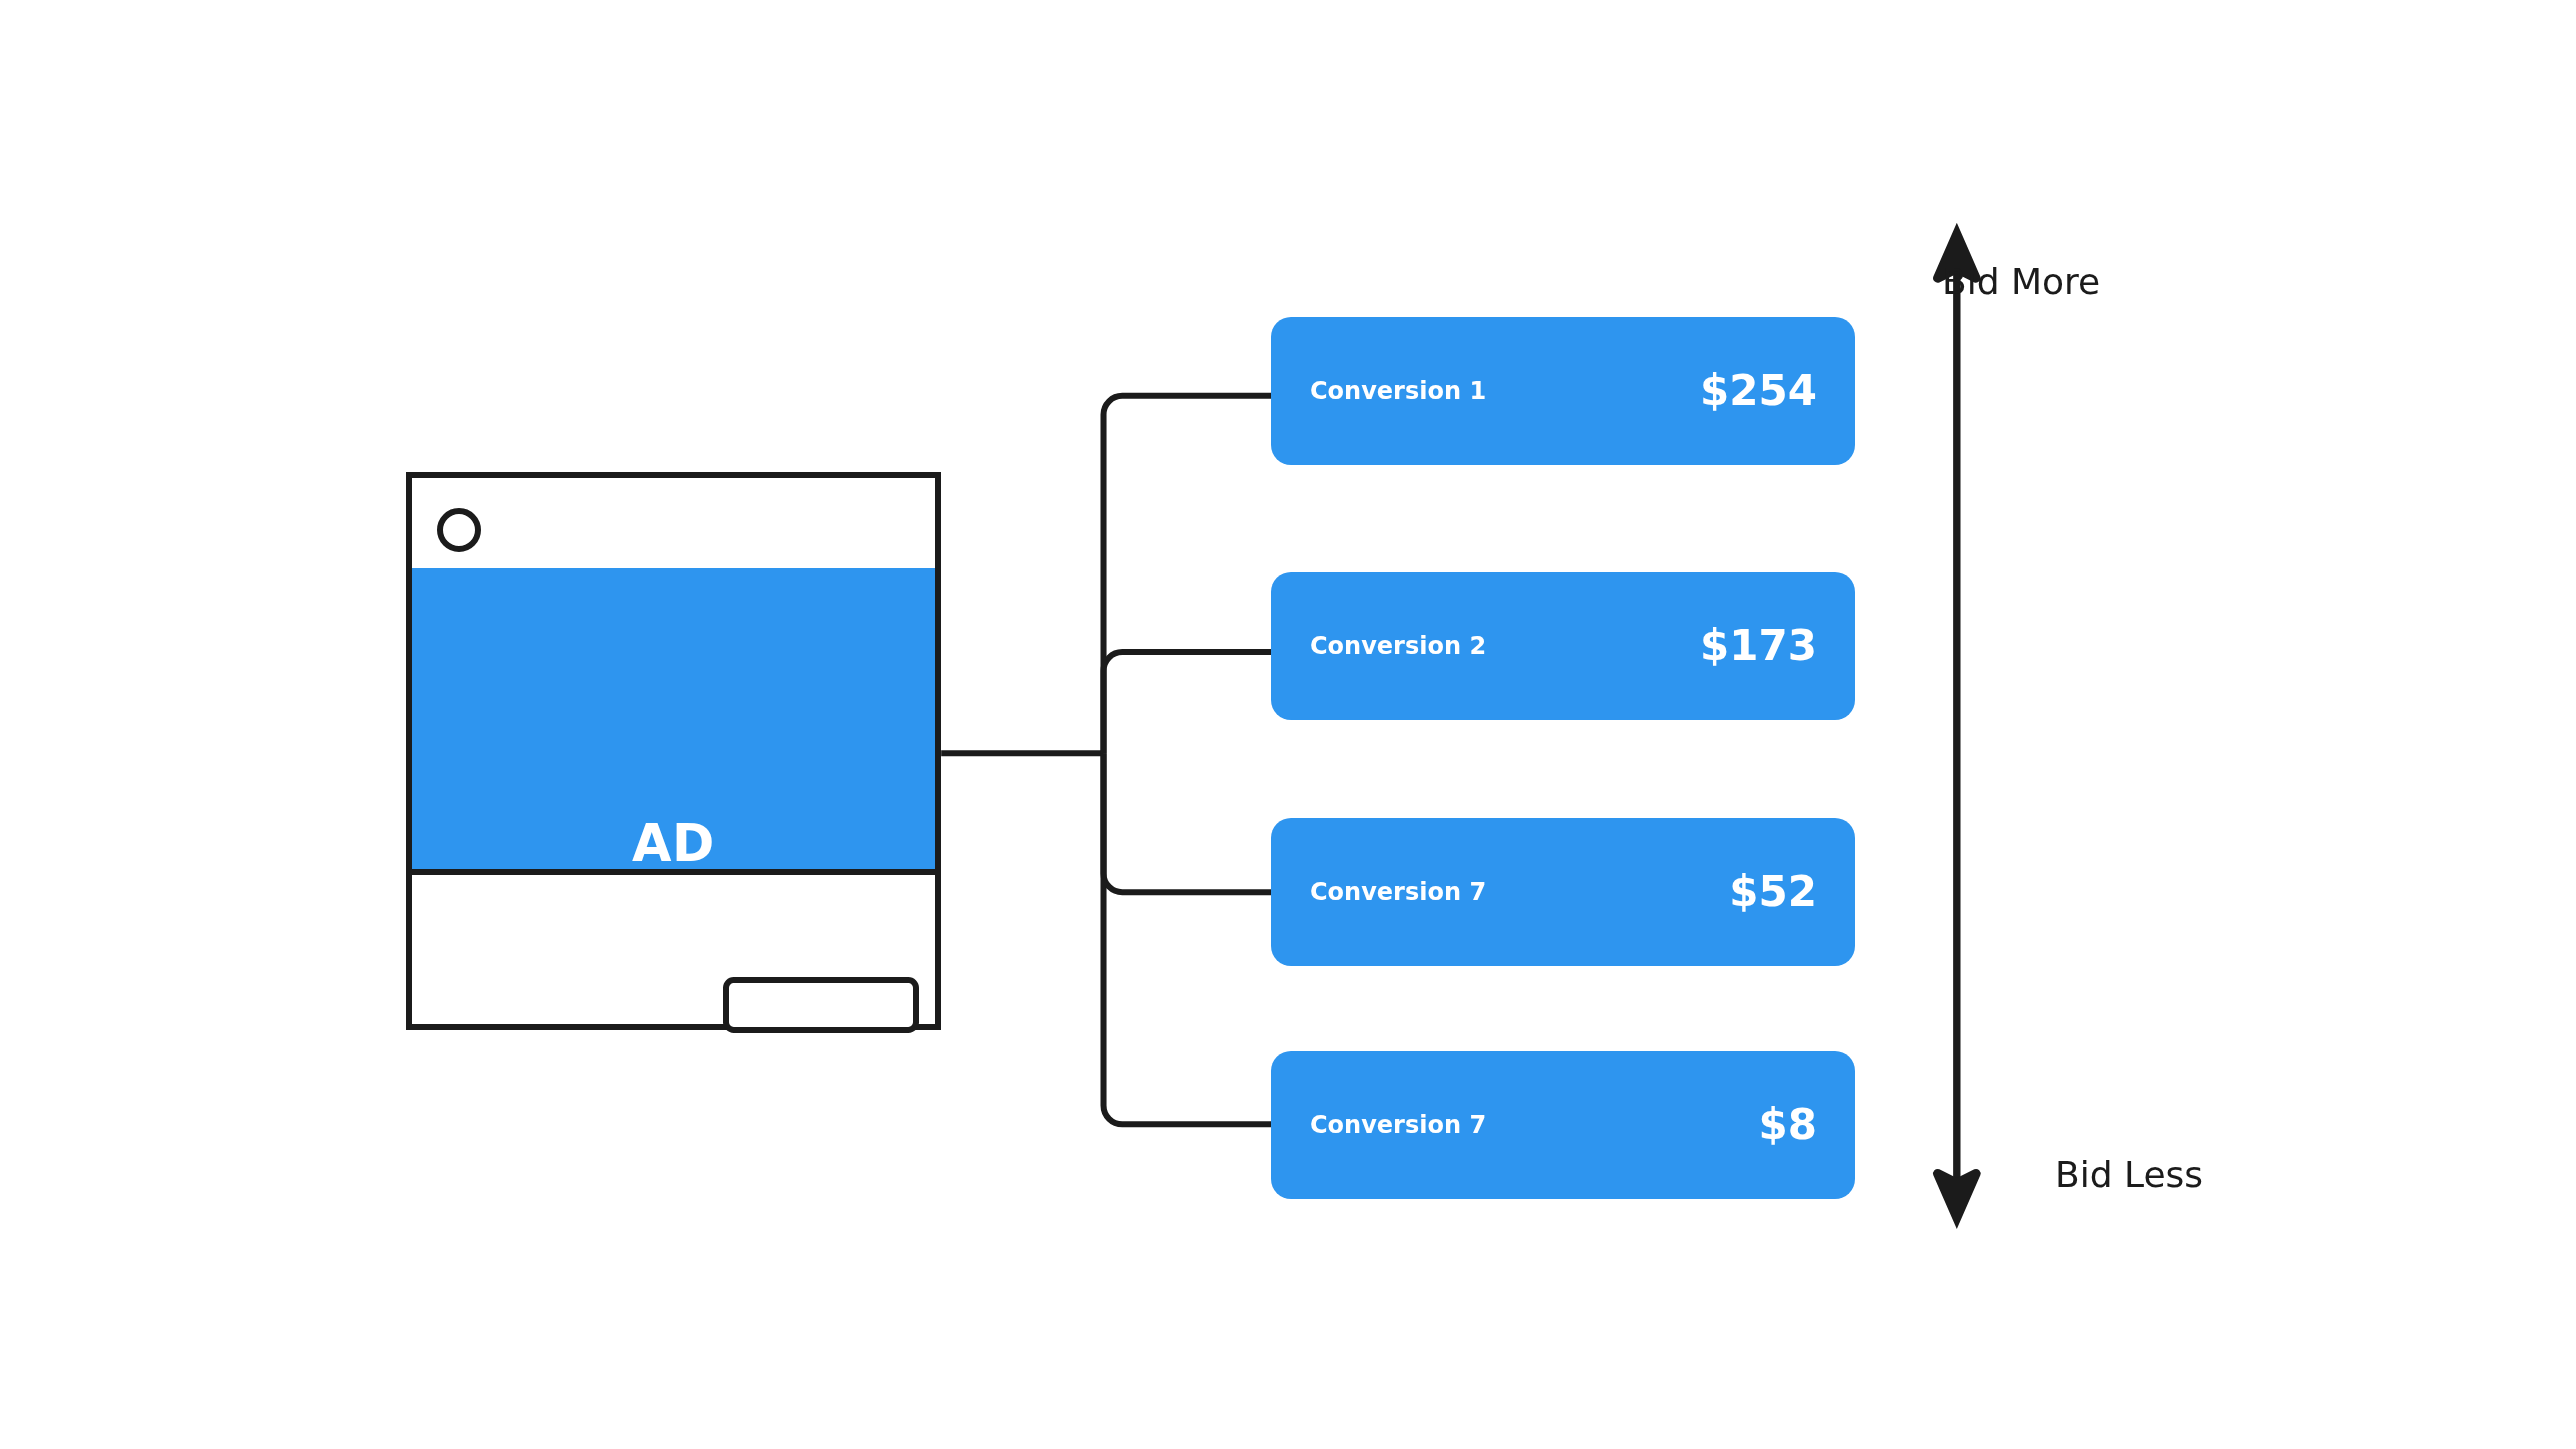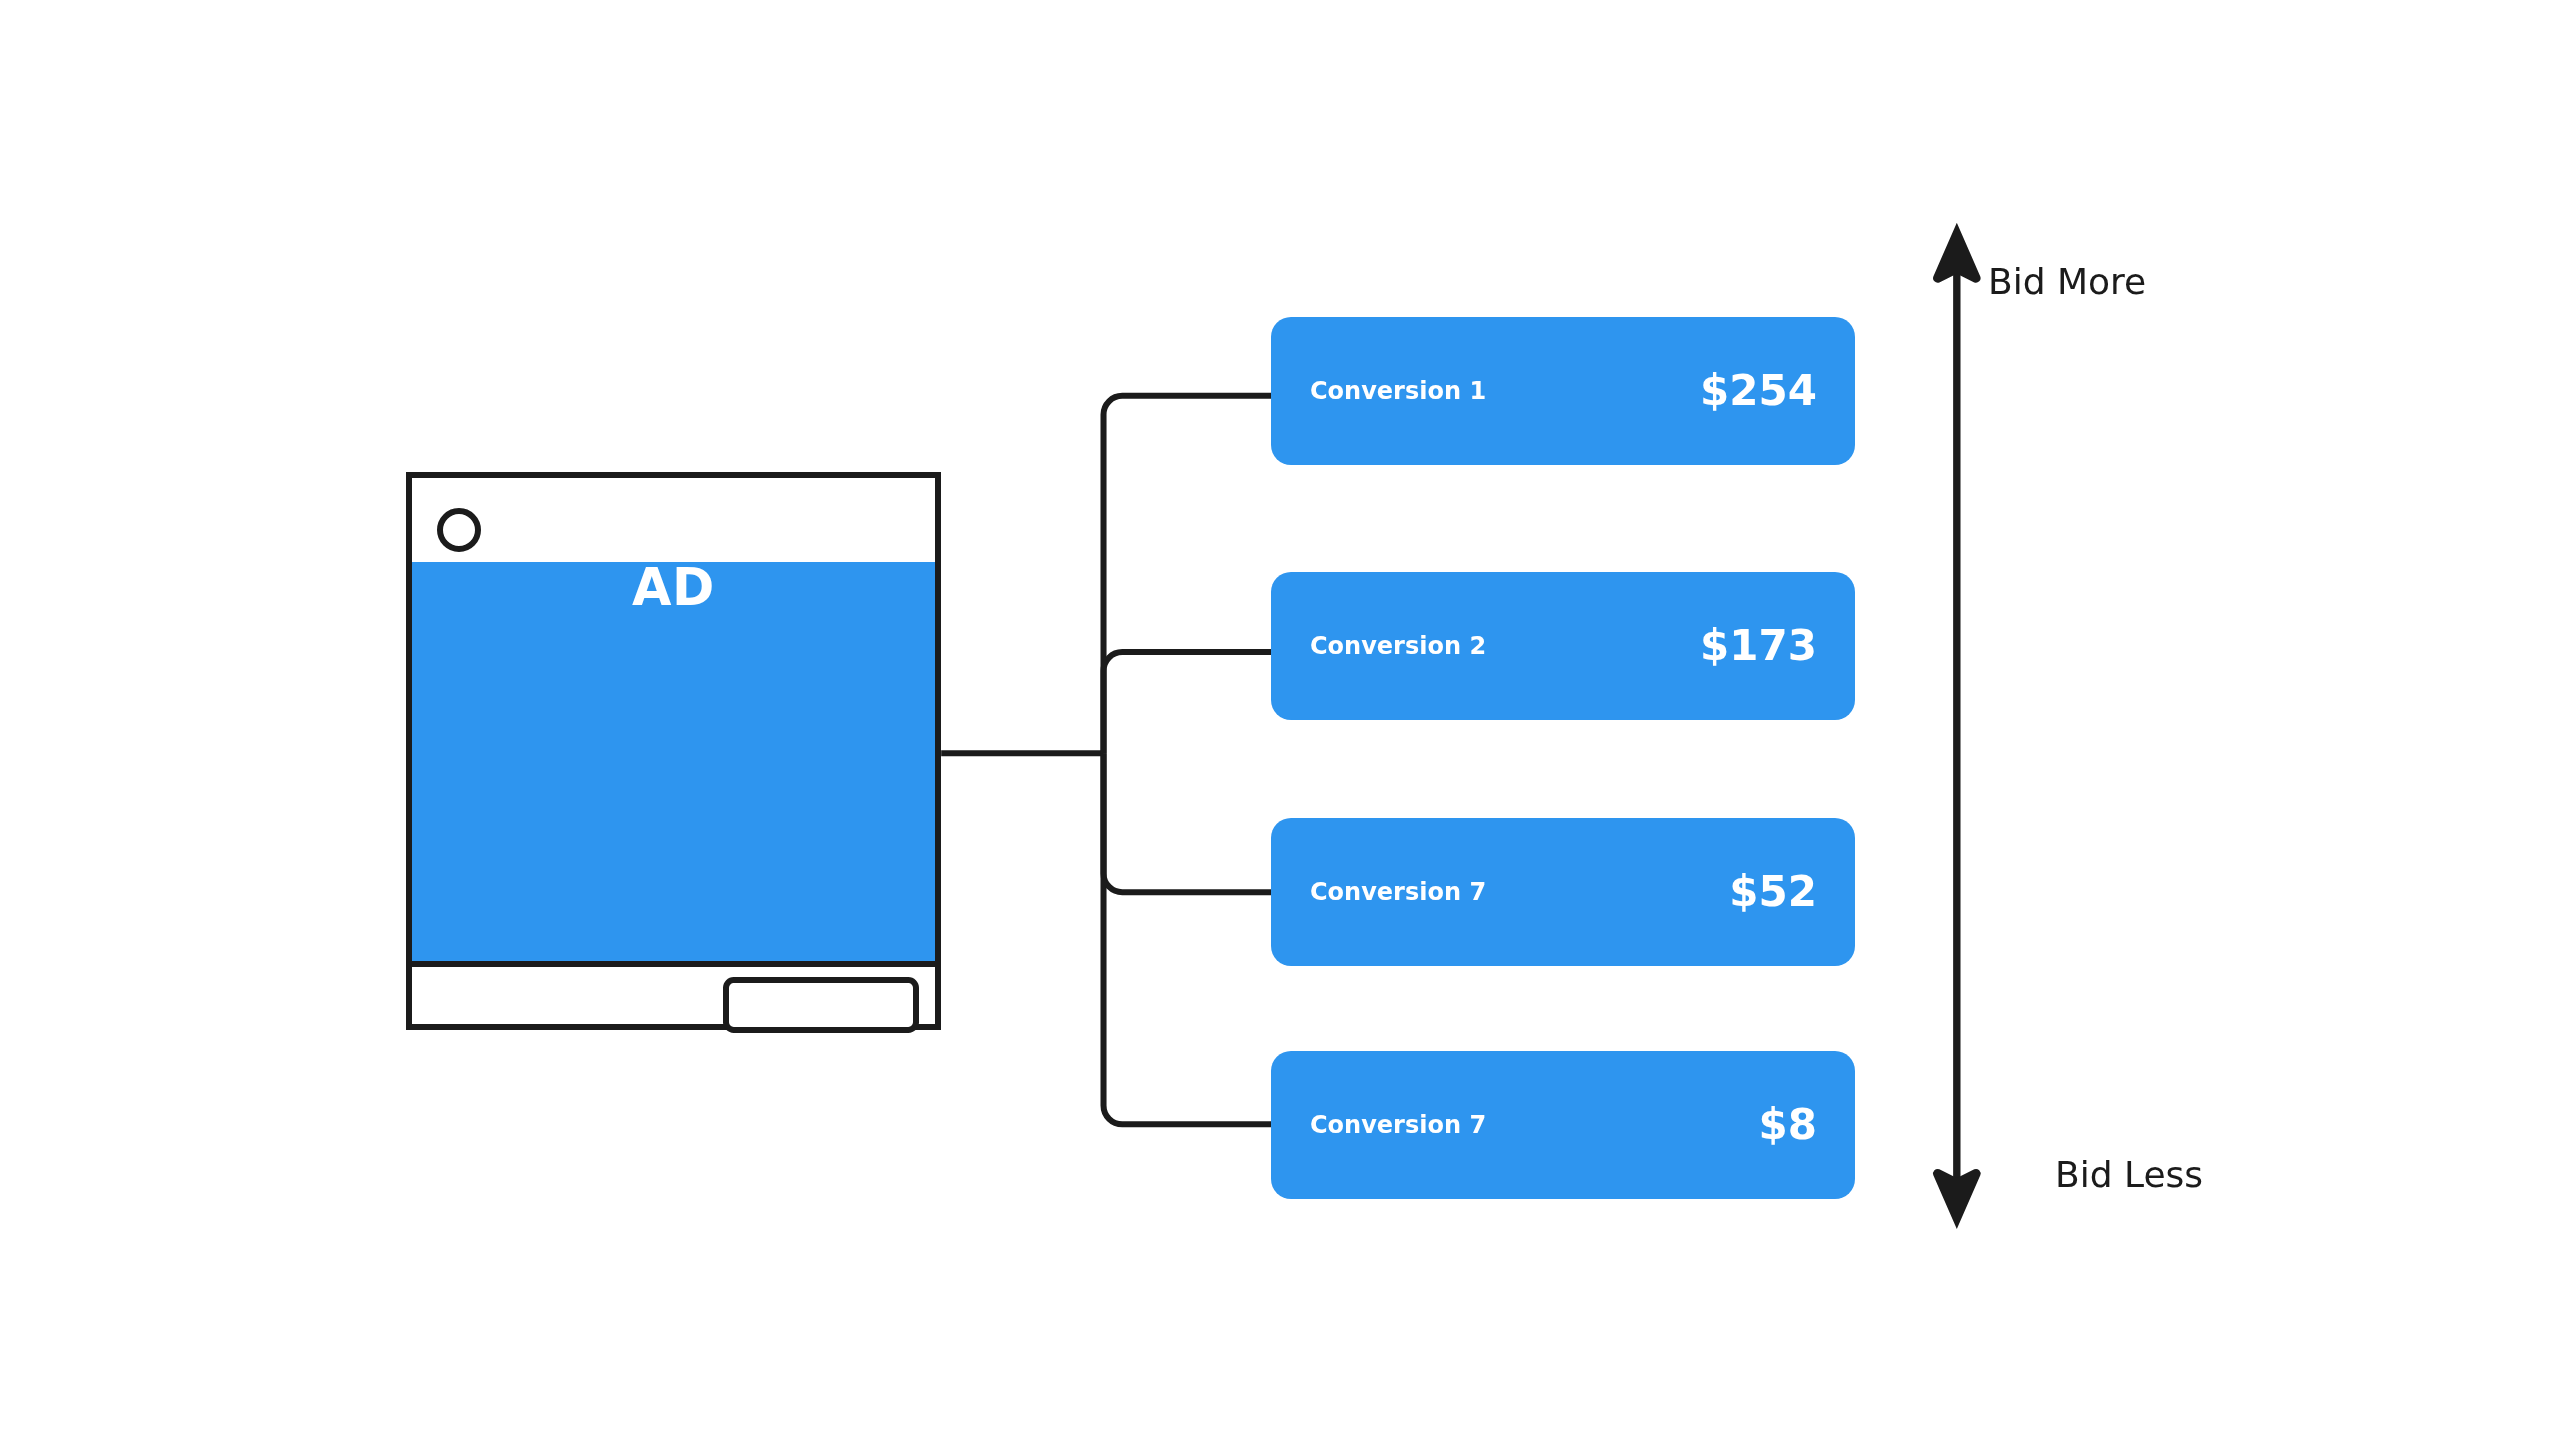--- a/index.html
+++ b/index.html
@@ -55,27 +55,27 @@
     width: 32px;
     height: 32px;
     border: 6px solid #1b1b1b;
     border-radius: 50%;
     box-sizing: content-box;
   }
   .ad-media {
     position: absolute;
     left: 0;
     right: 0;
-    top: 84px;
-    height: 405px;
+    top: 90px;
+    height: 307px;
     background: #2e95ef;
     border-bottom: 6px solid #1b1b1b;
     box-sizing: border-box;
     display: flex;
-    align-items: flex-start;
+    align-items: flex-end;
     justify-content: center;
   }
   .ad-media-label {
     color: #ffffff;
     font-size: 51px;
     font-weight: bold;
     letter-spacing: 0.7px;
     line-height: 1;
     user-select: none;
   }
@@ -129,21 +129,21 @@
 
   
   .bid-label {
     position: absolute;
     color: #1b1b1b;
     font-size: 36px;
     font-weight: normal;
     white-space: nowrap;
     line-height: 1;
   }
-  #bid-more-label { left: 1988px; top: 264px; text-align: center; }
+  #bid-more-label { left: 1942px; top: 264px; text-align: center; }
   #bid-less-label { left: 2055px; top: 1157px; }
 </style>
 </head>
 <body>
 
 <div id="stage">
 
   <svg id="wires" viewBox="0 0 3840 2160" width="2576" height="1449" xmlns="http://www.w3.org/2000/svg">
     <g fill="none" stroke="#1b1b1b" stroke-width="9" stroke-linecap="butt">
 

